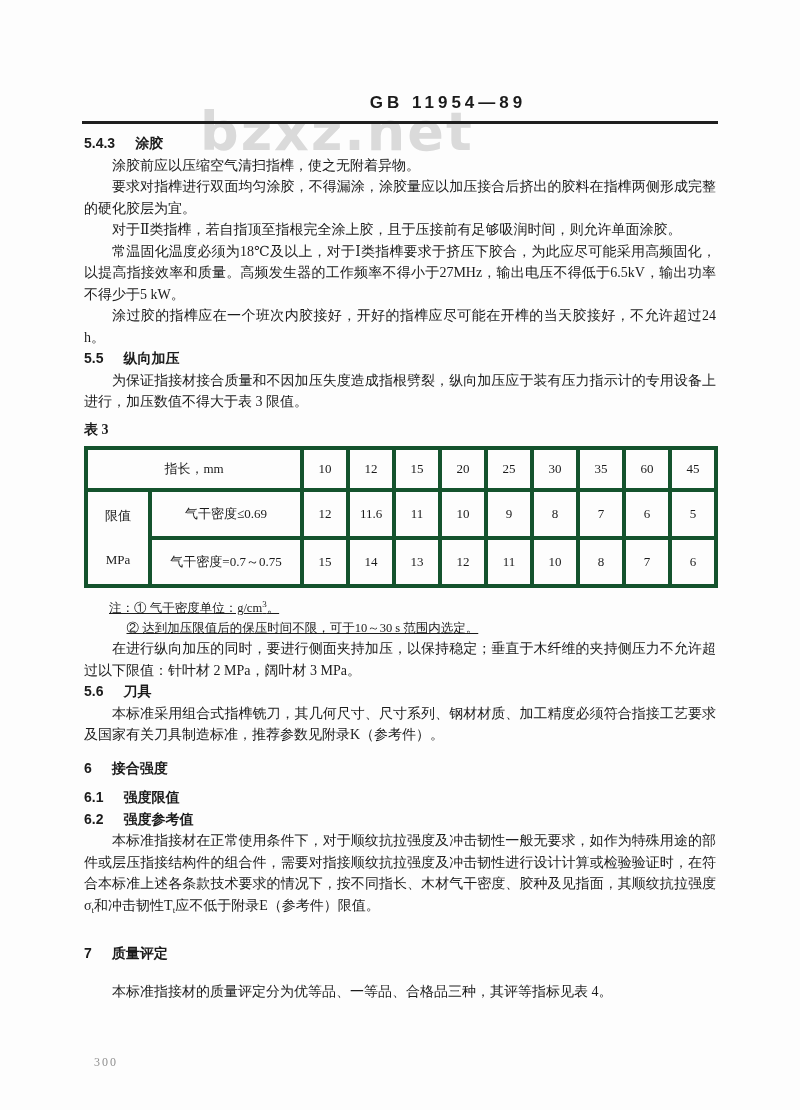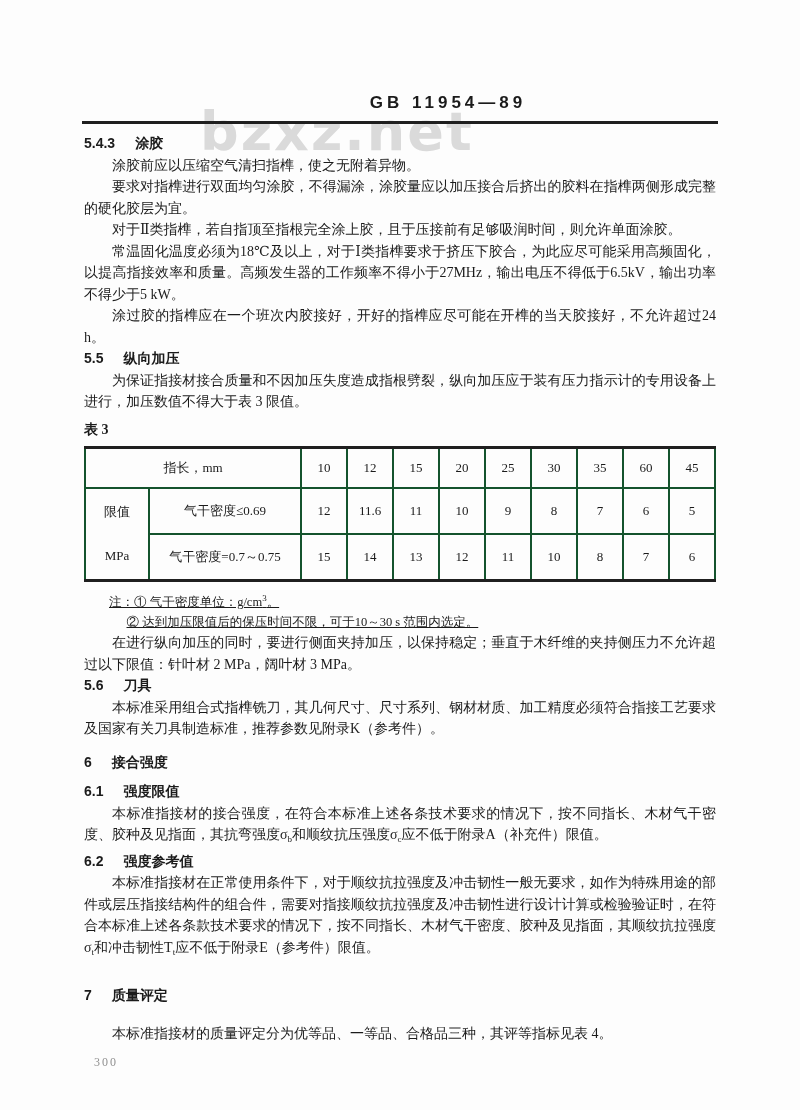--- a/index.html
+++ b/index.html
@@ -48,21 +48,21 @@
   .tbl-caption {
     text-align:left; font-weight:bold; margin:6px 0 6px; text-indent:0;
     font-size:14px;
   }
   table.t3 {
     border-collapse:collapse; width:630px; table-layout:fixed;
     font-size:13px; margin:0 0 6px 0;
     border:1px solid #262626; border-top:3px solid #1f1f1f; border-bottom:3px solid #1f1f1f;
   }
   table.t3 td {
-    border:2px solid #14532d; text-align:center; vertical-align:middle;
+    border:4px solid #14532d; text-align:center; vertical-align:middle;
     padding:0; overflow:hidden;
   }
   table.t3 tr.hdr td { height:38px; }
   table.t3 tr.row td { height:44px; }
   .group-cell { padding:0; }
   .group-cell .g-top, .group-cell .g-bot { height:44px; display:flex; align-items:center; justify-content:center; }
   .notes { margin-top:5px; font-size:12.5px; line-height:20px; }
   .note { margin:0 0 0 2em; text-indent:0;text-decoration:underline; }
   .note.second { margin-left:3.4em; }
   .pageno {
@@ -168,21 +168,20 @@
     </div>
     <p class="para">本标准采用组合式指榫铣刀，其几何尺寸、尺寸系列、钢材材质、加工精度必须符合指接工艺要求及国家有关刀具制造标准，推荐参数见附录K（参考件）。</p>
 
     <div class="h2">
       <span class="hnum">6</span><span>接合强度</span>
     </div>
 
     <div class="h3">
       <span class="hnum">6.1</span><span>强度限值</span>
     </div>
-    <p class="para"><span>本标准指接材的接合强度，在符合本标准上述各条技术要求的情况下，按不同指长、木材气干密度、胶种及见指面，其抗弯强度σ</span><span class="sub">b</span><span>和顺纹抗压强度σ</span><span class="sub">c</span><span>应不低于附录A（补充件）限值。</span></p>
 
     <div class="h3">
       <span class="hnum">6.2</span><span>强度参考值</span>
     </div>
     <p class="para"><span>本标准指接材在正常使用条件下，对于顺纹抗拉强度及冲击韧性一般无要求，如作为特殊用途的部件或层压指接结构件的组合件，需要对指接顺纹抗拉强度及冲击韧性进行设计计算或检验验证时，在符合本标准上述各条款技术要求的情况下，按不同指长、木材气干密度、胶种及见指面，其顺纹抗拉强度σ</span><span class="sub">t</span><span>和冲击韧性T</span><span class="sub">t</span><span>应不低于附录E（参考件）限值。</span></p>
 
     <div class="h2 big-gap">
       <span class="hnum">7</span><span>质量评定</span>
     </div>
     <p class="para">本标准指接材的质量评定分为优等品、一等品、合格品三种，其评等指标见表 4。</p>

